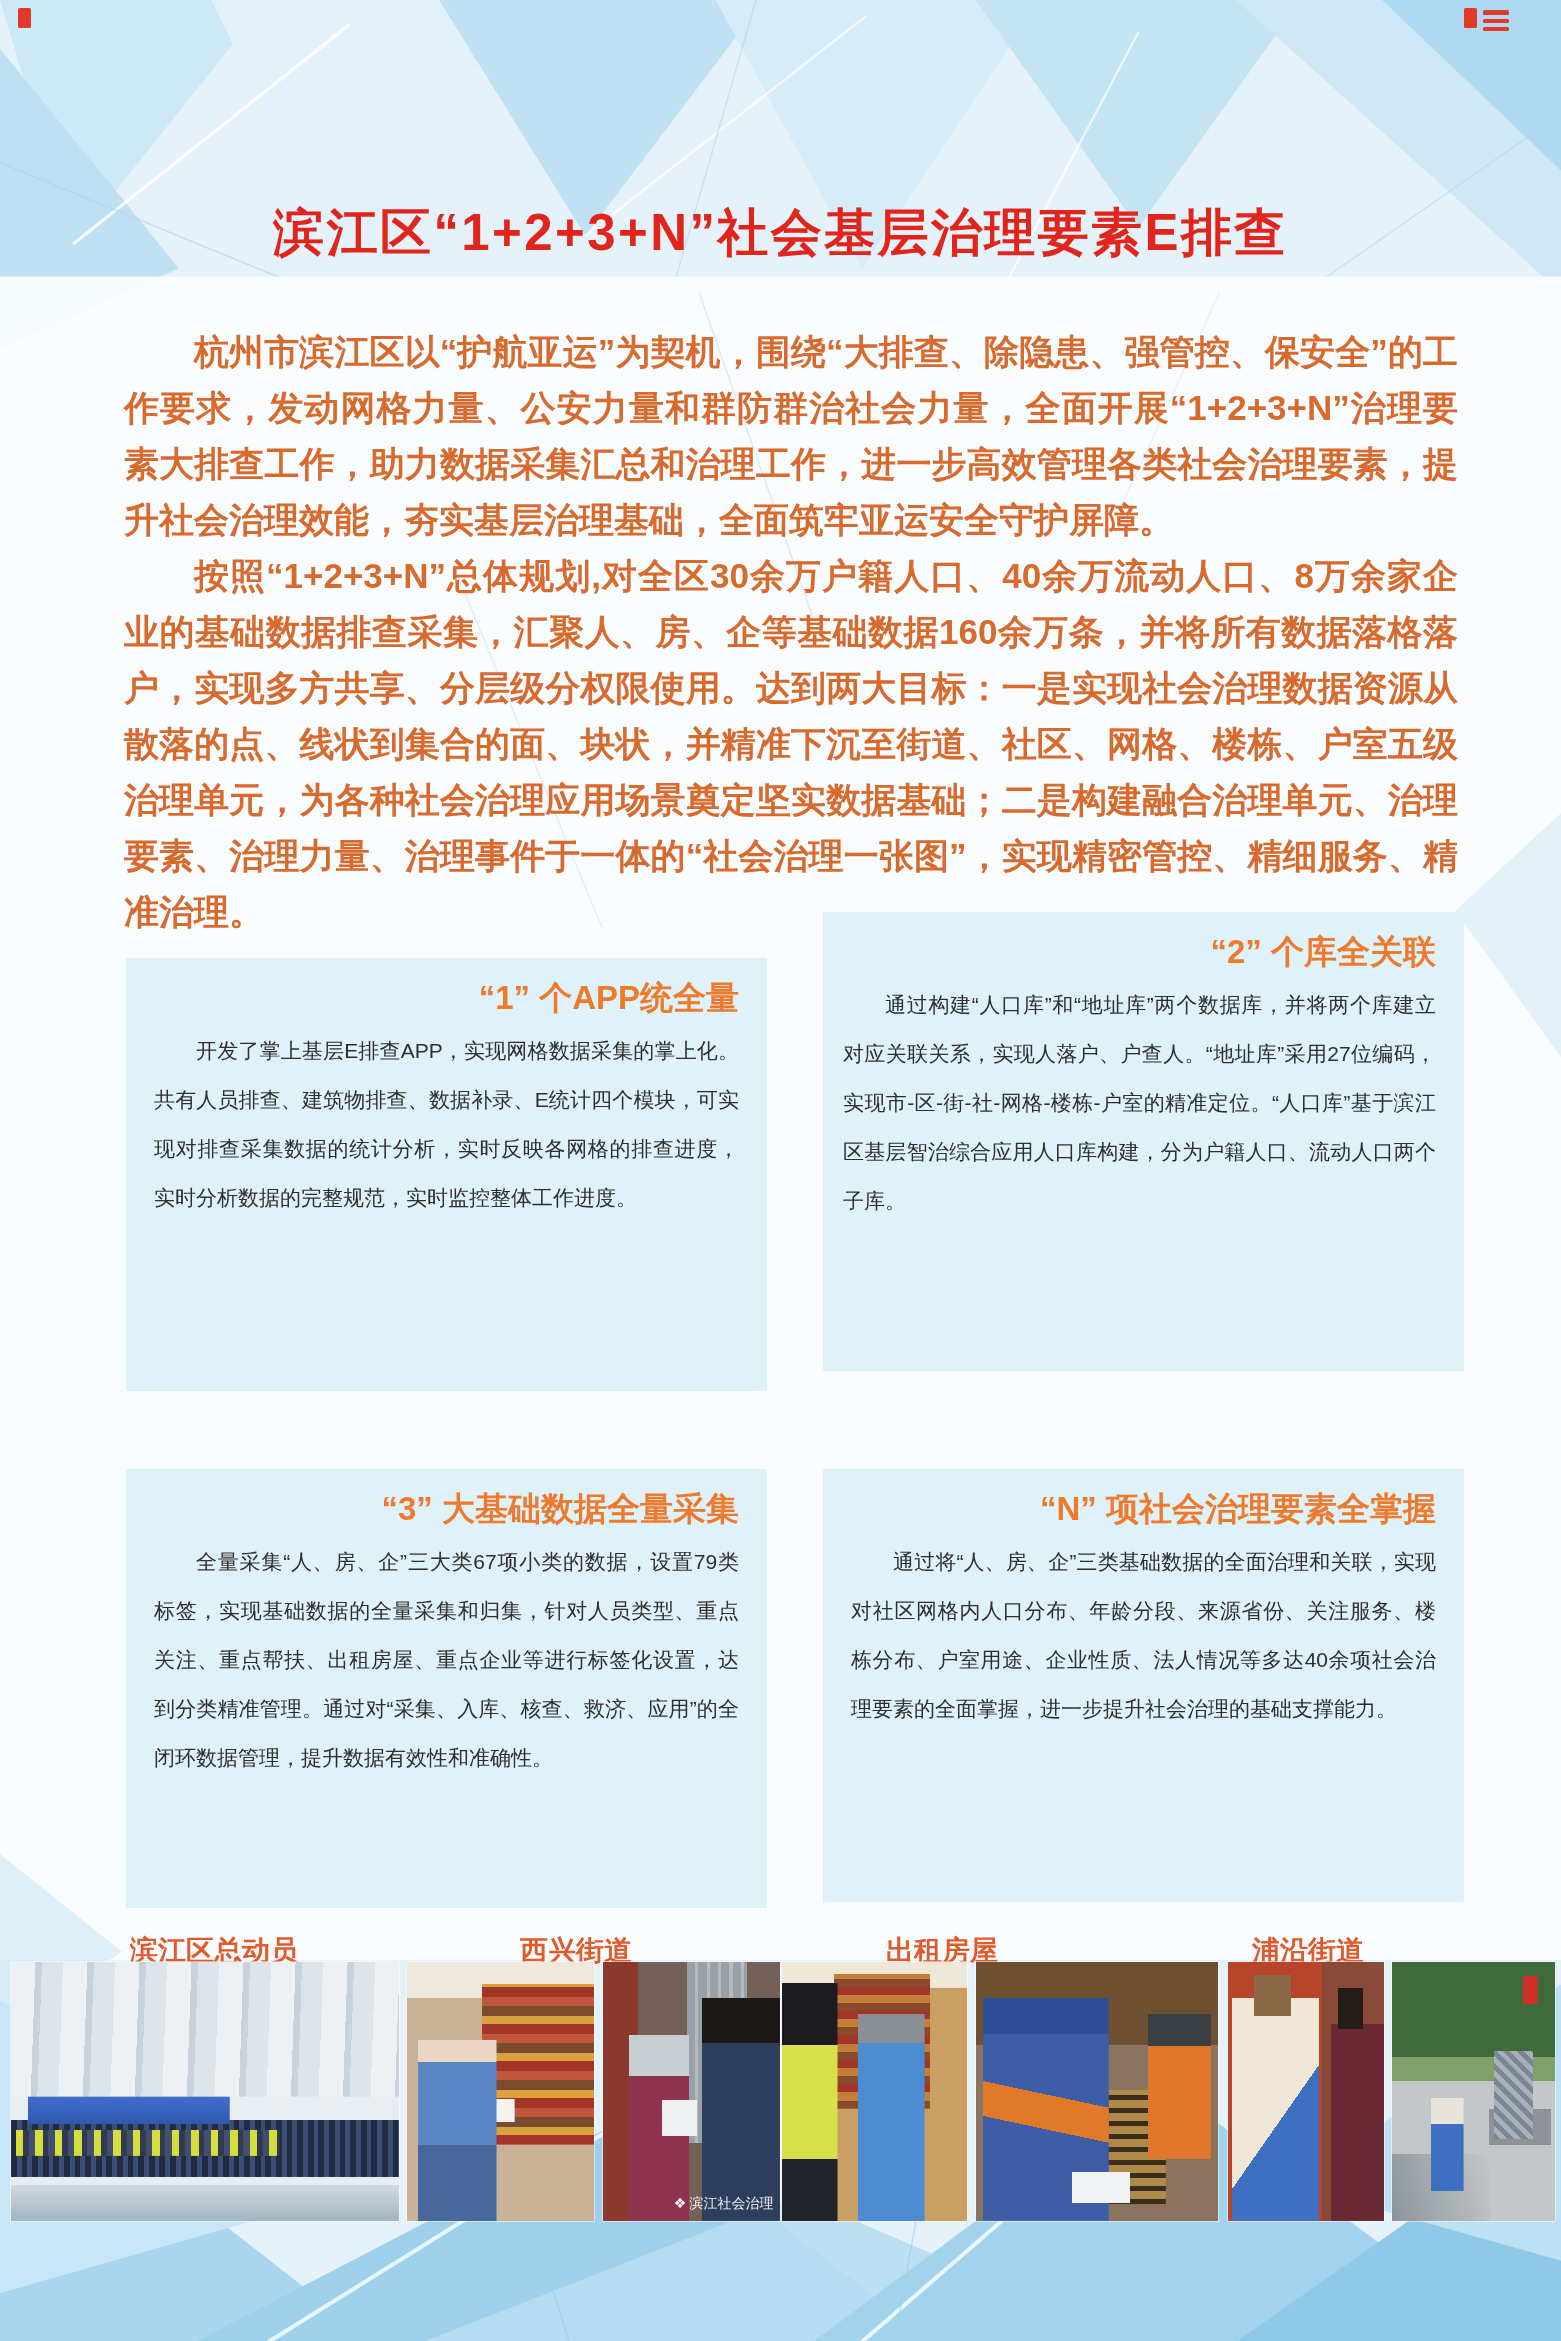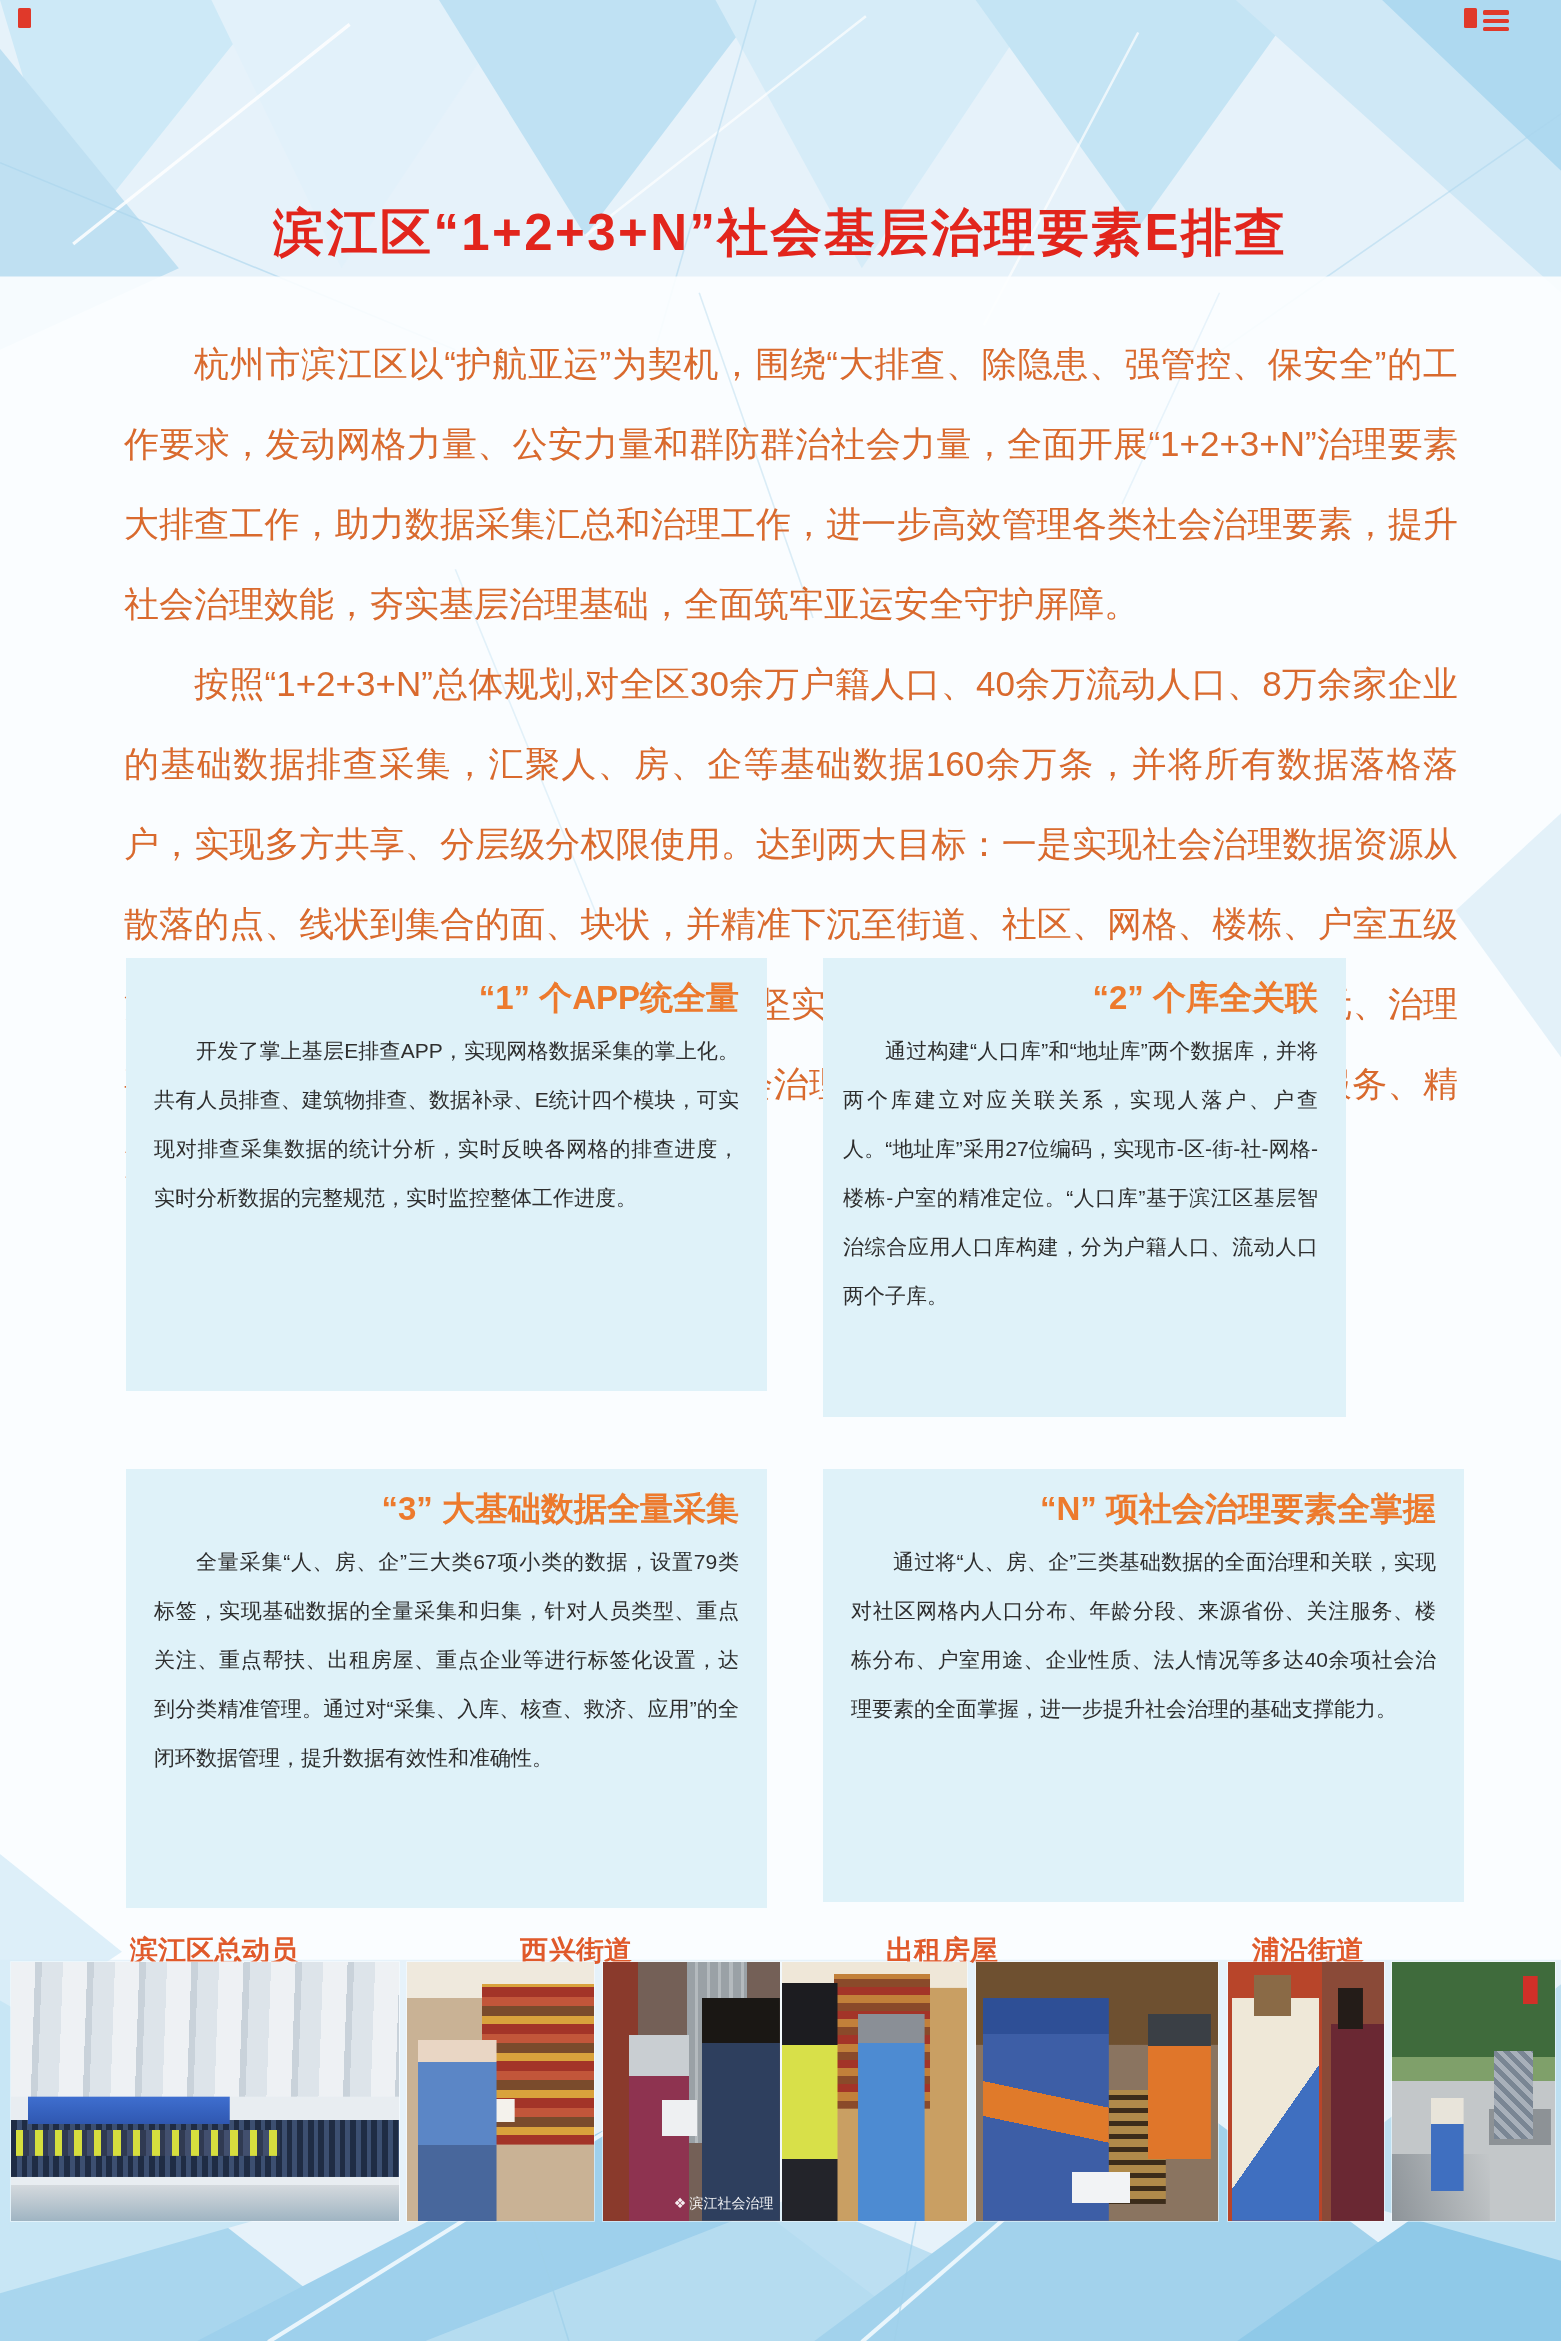--- a/index.html
+++ b/index.html
@@ -12,28 +12,28 @@
   .corner-tl{left:18px;}
   .corner-tr{left:1464px;}
   .corner .blk{width:13px;height:19.5px;background:#e0392a;border-radius:1.6px;display:inline-block;}
   .corner .bars{display:inline-flex;flex-direction:column;gap:4.1px;margin-top:2.4px;}
   .corner .bars i{width:26px;height:4.1px;background:#e0392a;border-radius:1.6px;display:block;}
 
   .title{position:absolute;left:0;top:199px;width:100%;margin:0;text-align:center;
          font-size:51px;font-weight:800;color:#e2251c;letter-spacing:2.4px;}
 
   .intro-wrap{position:absolute;left:124px;top:324px;width:1334px;}
-  .intro-wrap p{margin:0;font-size:35px;line-height:80px;color:#d96a2e;
-                text-indent:2em;text-align:justify;font-weight:400;}
+  .intro-wrap p{margin:0;font-size:35px;line-height:56px;color:#d96a2e;
+                text-indent:2em;text-align:justify;font-weight:700;}
 
   .card{position:absolute;background:#dff2f9;padding:21px 28px;box-sizing:border-box;overflow:hidden;}
   .card h2{margin:0 0 9.8px 0;font-size:33px;line-height:37px;font-weight:700;color:#ed7a2d;text-align:right;}
   .card p{margin:0;font-size:21px;line-height:49px;color:#2e2e2e;text-indent:2em;text-align:justify;}
   .c1{left:126px;top:958px;width:641px;height:433px;}
-  .c2{left:823px;top:958px;width:523px;height:459px;padding-left:20px;}
+  .c2{left:823px;top:912px;width:641px;height:459px;padding-left:20px;}
   .c3{left:126px;top:1469px;width:641px;height:439px;}
   .c4{left:823px;top:1469px;width:641px;height:433px;}
 
   .plabel{position:absolute;top:1932px;font-size:28px;font-weight:700;color:#e05a2b;}
   .l1{left:130px;} .l2{left:520px;} .l3{left:886px;} .l4{left:1252px;}
 
   .photo{position:absolute;top:1962px;height:259px;background-repeat:no-repeat;box-shadow:0 0 0 0.8px rgba(255,255,255,.6);}
   .ph1{left:11.4px;width:388px;background-color:#e8edf1;background-image:
       repeating-linear-gradient(92deg,#eef1f4 0 24.4px,#c9d2da 24.4px 31px,#dde4ea 31px 52px),
       linear-gradient(#3f6fd0,#2f57b0),

